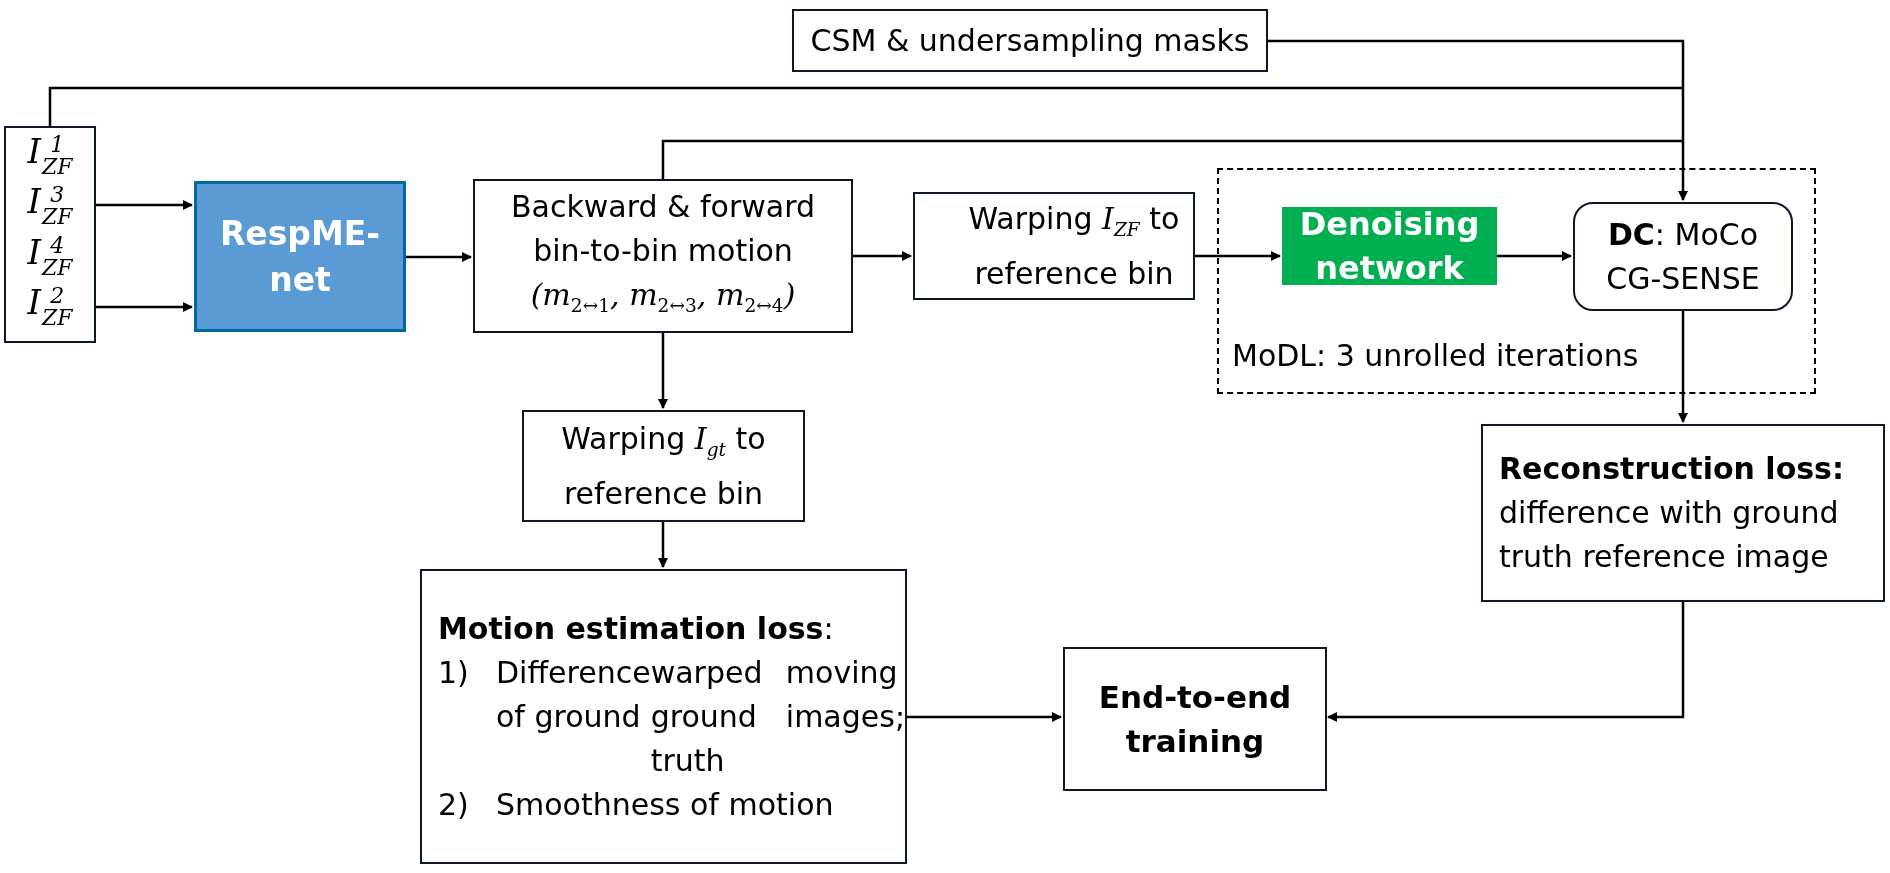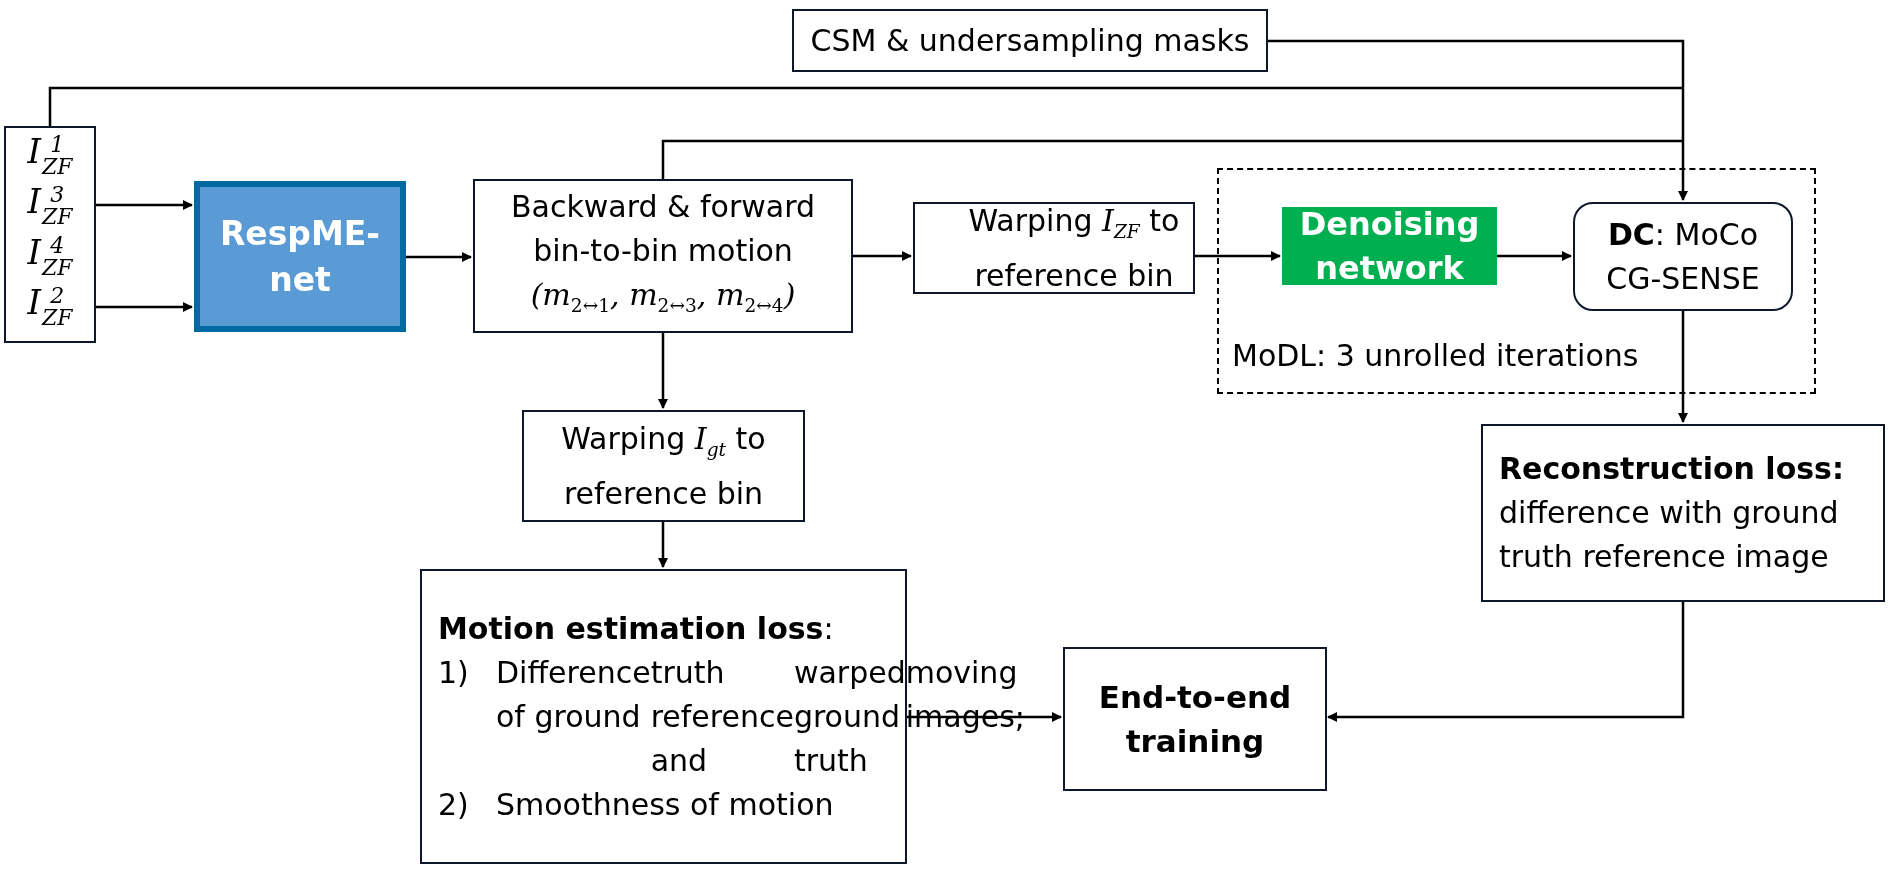--- a/index.html
+++ b/index.html
@@ -91,32 +91,32 @@
     </span>
   <span class="ms">
       <span class="b">I</span>
       <span class="st">
         <span>2</span>
         <span>ZF</span>
       </span>
     </span>
 </div>
 
-<div class="box filled" style="left:194px;top:181px;width:212px;height:151px;background:#5B9BD5;border:6px solid #0369a1;font-size:33px;line-height:46px;">
+<div class="box filled" style="left:194px;top:181px;width:212px;height:151px;background:#5B9BD5;border:3px solid #0369a1;font-size:33px;line-height:46px;">
   <span>RespME-</span>
   <span>net</span>
 </div>
 
 <div class="box" style="left:473px;top:179px;width:380px;height:154px;">
   <span>Backward &amp; forward</span>
   <span>bin-to-bin motion</span>
   <span class="math">(<span>m</span><sub style="font-style:normal">2↔1</sub>, <span>m</span><sub style="font-style:normal">2↔3</sub>, <span>m</span><sub style="font-style:normal">2↔4</sub>)</span>
 </div>
 
-<div class="box" style="left:913px;top:202px;width:282px;height:92px;padding-left:40px;">
+<div class="box" style="left:913px;top:192px;width:282px;height:108px;padding-left:40px;">
   <span><span>Warping </span><span class="math"><span>I</span><sub>ZF</sub></span><span> to</span></span>
   <span>reference bin</span>
 </div>
 
 <div class="box filled" style="left:1282px;top:207px;width:215px;height:78px;background:#00B050;font-size:32px;line-height:44px;">
   <span>Denoising</span>
   <span>network</span>
 </div>
 
 <div class="box" style="left:1573px;top:202px;width:220px;height:109px;border-radius:20px;">
@@ -128,21 +128,20 @@
   <span><span>Warping </span><span class="math"><span>I</span><sub>gt</sub></span><span> to</span></span>
   <span>reference bin</span>
 </div>
 
 <div class="box left" style="left:420px;top:569px;width:487px;height:295px;padding-left:16px;">
   <span><b>Motion estimation loss</b><span>:</span></span>
   <div class="ol-row">
     <span class="ol-num">1)</span>
     <span style="display:flex;flex-direction:row;">
       <span>Difference of ground</span>
-      <span>truth reference and</span>
       <span>warped ground truth</span>
       <span>moving images;</span>
     </span>
   </div>
   <div class="ol-row">
     <span class="ol-num">2)</span>
     <span>Smoothness of motion</span>
   </div>
 </div>
 

